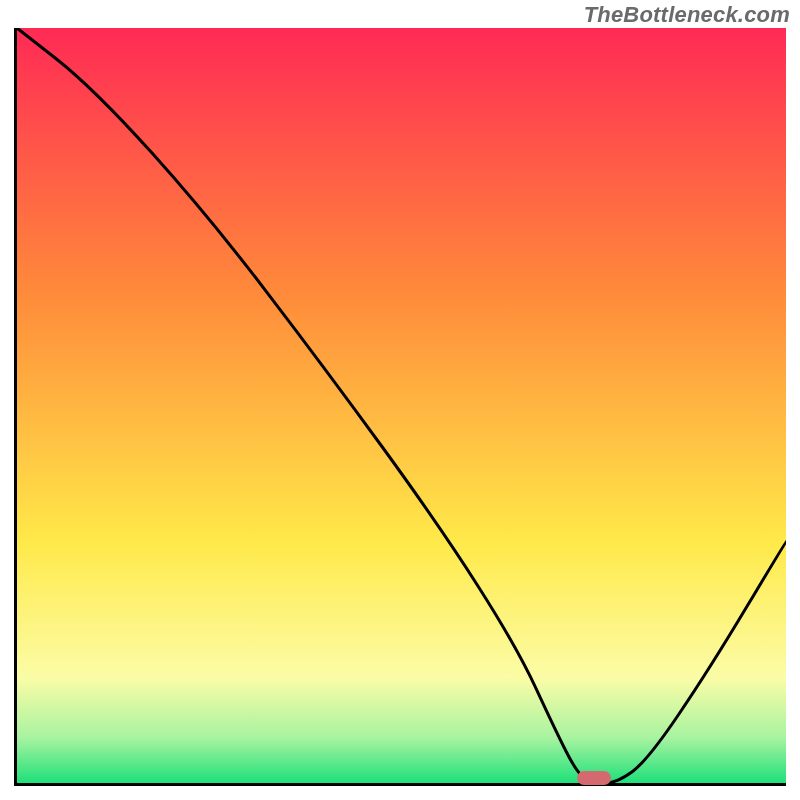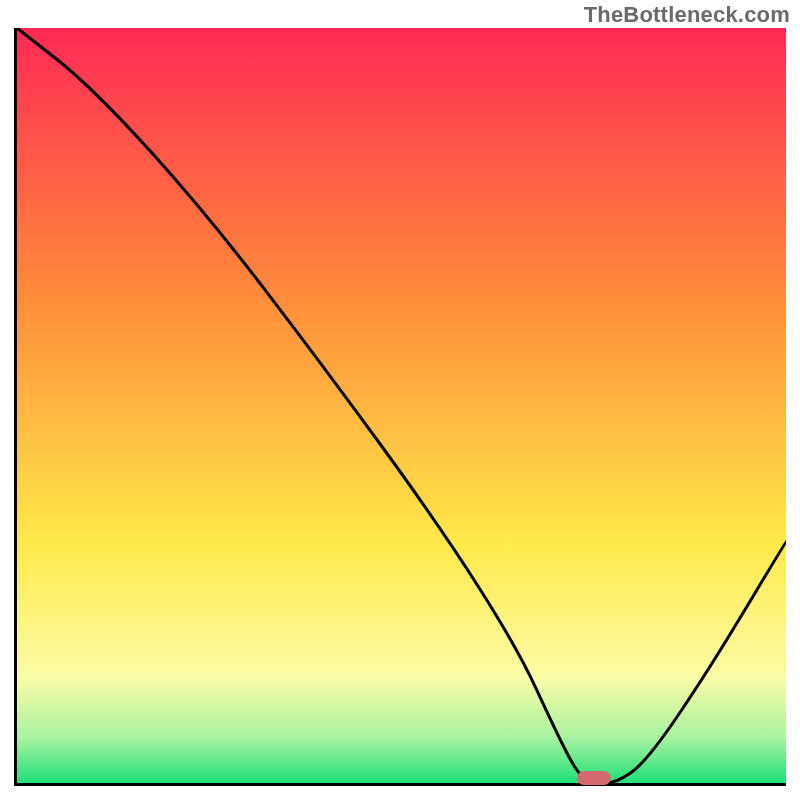--- a/index.html
+++ b/index.html
@@ -8,20 +8,21 @@
     width: 800px;
     height: 800px;
     overflow: hidden;
     background: #ffffff;
     font-family: Arial, Helvetica, sans-serif;
   }
   .stage {
     position: relative;
     width: 800px;
     height: 609px;
+    font-style: italic;
   }
   .watermark {
     position: absolute;
     top: 2px;
     right: 10px;
     font-size: 22px;
     font-weight: 600;
     color: #6a6a6a;
     letter-spacing: 0.2px;
     z-index: 4;

